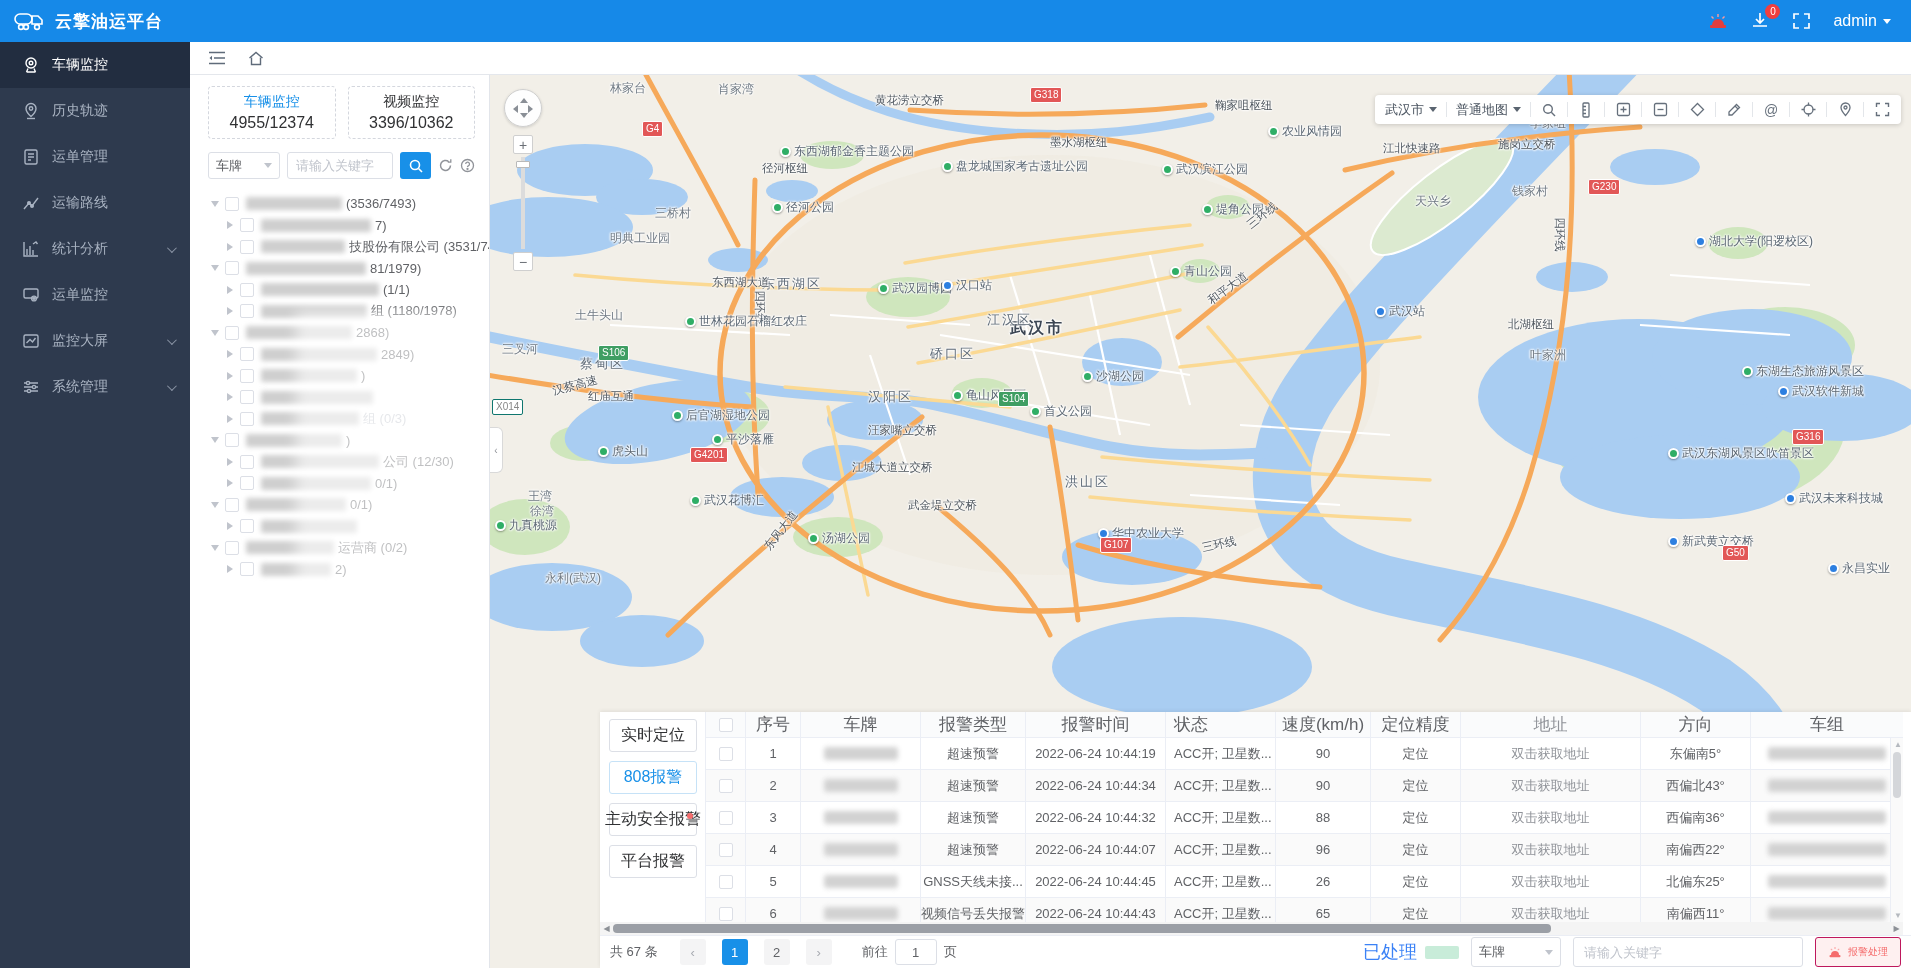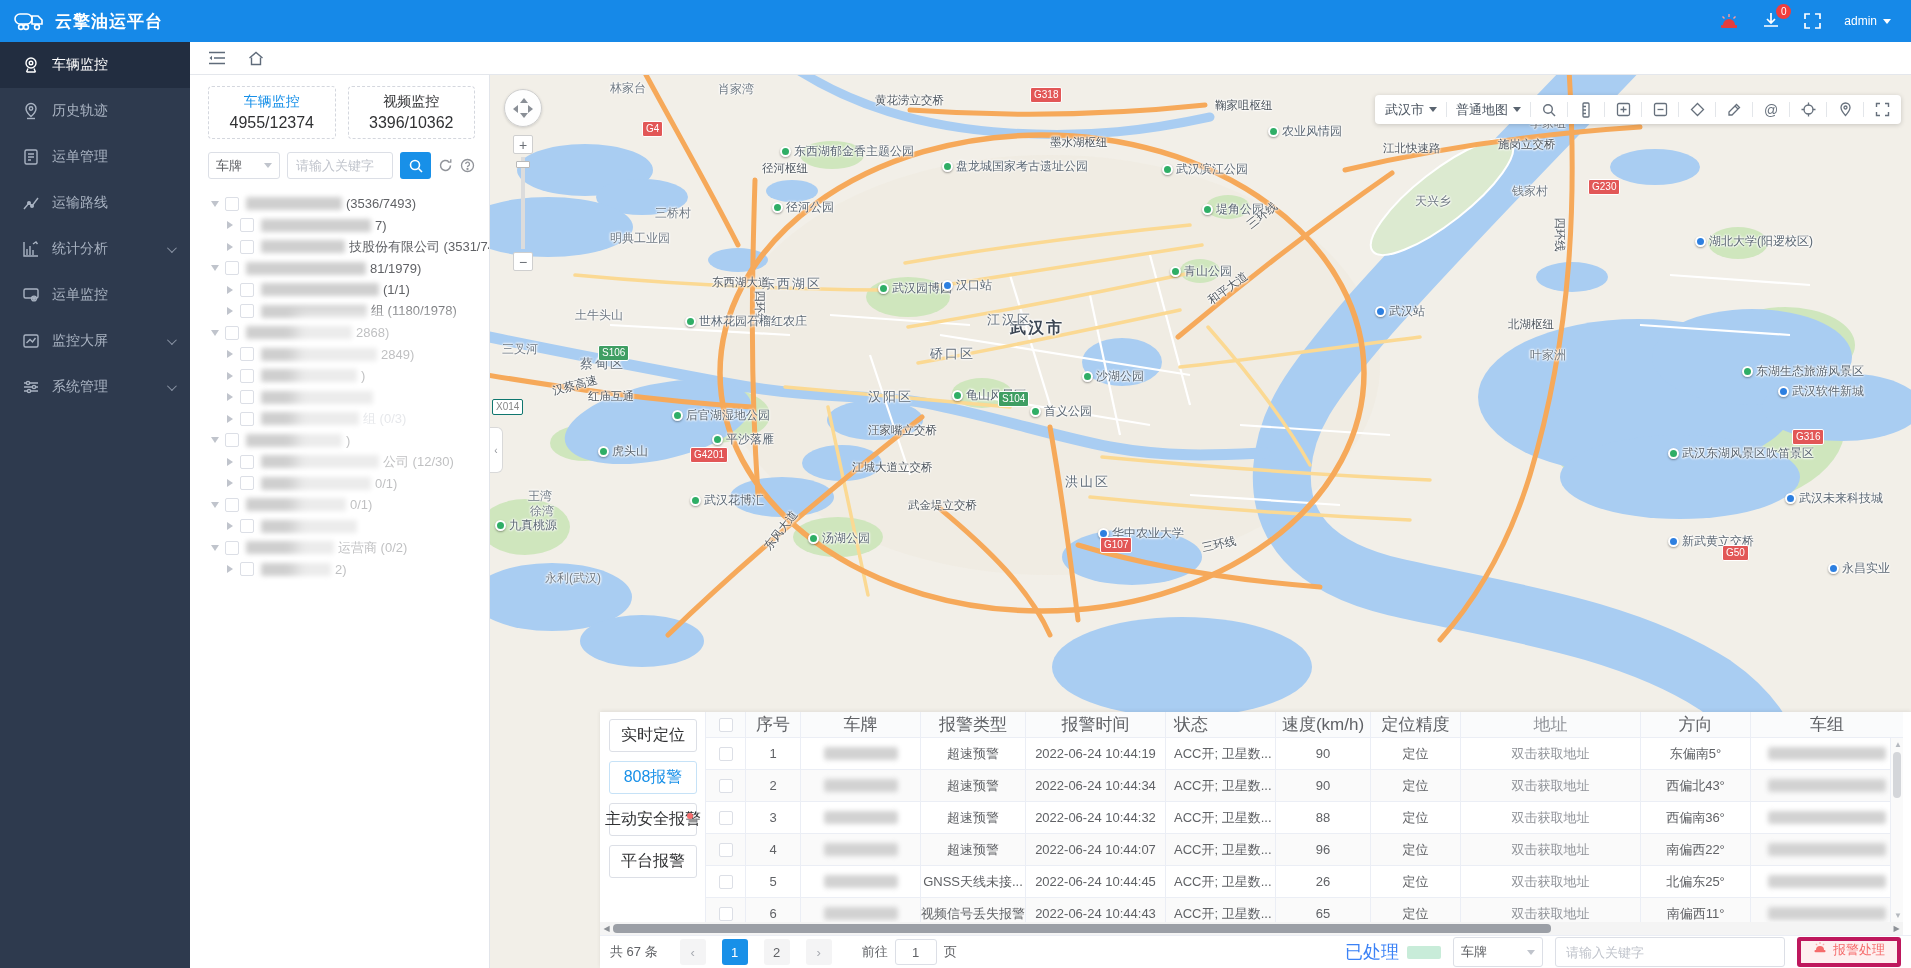--- a/index.html
+++ b/index.html
@@ -10,21 +10,21 @@
   html,body{width:1911px;height:968px;overflow:hidden;font-family:"Liberation Sans","DejaVu Sans",sans-serif;background:#eef1f5}
 
   
   .header{position:absolute;left:0;top:0;right:0;height:42px;background:var(--header);display:flex;align-items:center;color:#fff;z-index:50}
   .logo{display:flex;align-items:center;gap:9px;padding-left:14px}
   .logo svg{display:block}
   .app-title{font-size:17px;font-weight:bold;letter-spacing:1px}
   .hright{margin-left:auto;display:flex;align-items:center;gap:22px;padding-right:20px}
   .hicon{position:relative;display:flex;align-items:center;cursor:pointer}
   .badge{position:absolute;top:-8px;right:-10px;background:#f03e3e;color:#fff;font-size:10px;min-width:15px;height:15px;border-radius:8px;display:flex;align-items:center;justify-content:center;padding:0 3px}
-  .admin{display:flex;align-items:center;gap:6px;font-size:12px;cursor:pointer}
+  .admin{display:flex;align-items:center;gap:6px;font-size:16px;cursor:pointer}
   .caret{width:0;height:0;border-left:4px solid transparent;border-right:4px solid transparent;border-top:5px solid #fff}
 
   
   .sidebar{position:absolute;left:0;top:42px;bottom:0;width:190px;background:var(--sidebar);z-index:40}
   .side-item{height:46px;display:flex;align-items:center;gap:12px;padding:0 16px 0 22px;color:#a9b3c2;font-size:14px;cursor:pointer}
   .side-item svg{flex:0 0 auto}
   .side-item.active{background:var(--sidebar-active);color:#fff}
   .side-item .chev{margin-left:auto;width:7px;height:7px;border-right:1.5px solid #8a94a5;border-bottom:1.5px solid #8a94a5;transform:rotate(45deg) translateY(-2px)}
 
   
@@ -137,21 +137,21 @@
   .pbtn.cur{background:var(--accent);color:#fff}
   .pbtn.nav{color:#a8abb2}
   .pgoto{display:flex;align-items:center;gap:7px;font-size:13px;color:#606266;margin-left:14px}
   .pgoto input{width:42px;height:26px;border:1px solid #dcdfe6;border-radius:3px;text-align:center;font-size:13px;color:#606266;outline:none}
   .pright{margin-left:auto;display:flex;align-items:center;gap:12px}
   .proc{display:flex;align-items:center;gap:8px;font-size:18px;color:#3b82f6}
   .swatch{width:34px;height:13px;border-radius:2px}
   .pright .mini-select{width:90px;height:30px}
   .pright input.kw{width:230px;height:30px;border:1px solid #dcdfe6;border-radius:3px;padding:0 10px;font-size:13px;color:#606266;outline:none}
   .pright input.kw::placeholder{color:#c0c4cc}
-  .alarm-btn{height:30px;padding:0 12px;background:#fef0f0;border:4px solid #be185d;border-radius:3px;color:var(--danger);font-size:13px;display:flex;gap:6px;cursor:pointer}
+  .alarm-btn{height:30px;padding:0 12px;background:#fef0f0;border:1px solid #be185d;border-radius:3px;color:var(--danger);font-size:10px;display:flex;align-items:center;gap:6px;cursor:pointer}
 </style>
 </head>
 <body>
 
 <div class="header">
   <div class="logo">
     <span>
       <svg width="32" height="24" viewBox="0 0 32 24" fill="none" stroke="#fff" stroke-width="1.6">
         <rect x="1" y="5" width="17" height="10" rx="5"></rect>
         <path d="M18 7h6l4 4v4h-10z"></path>

